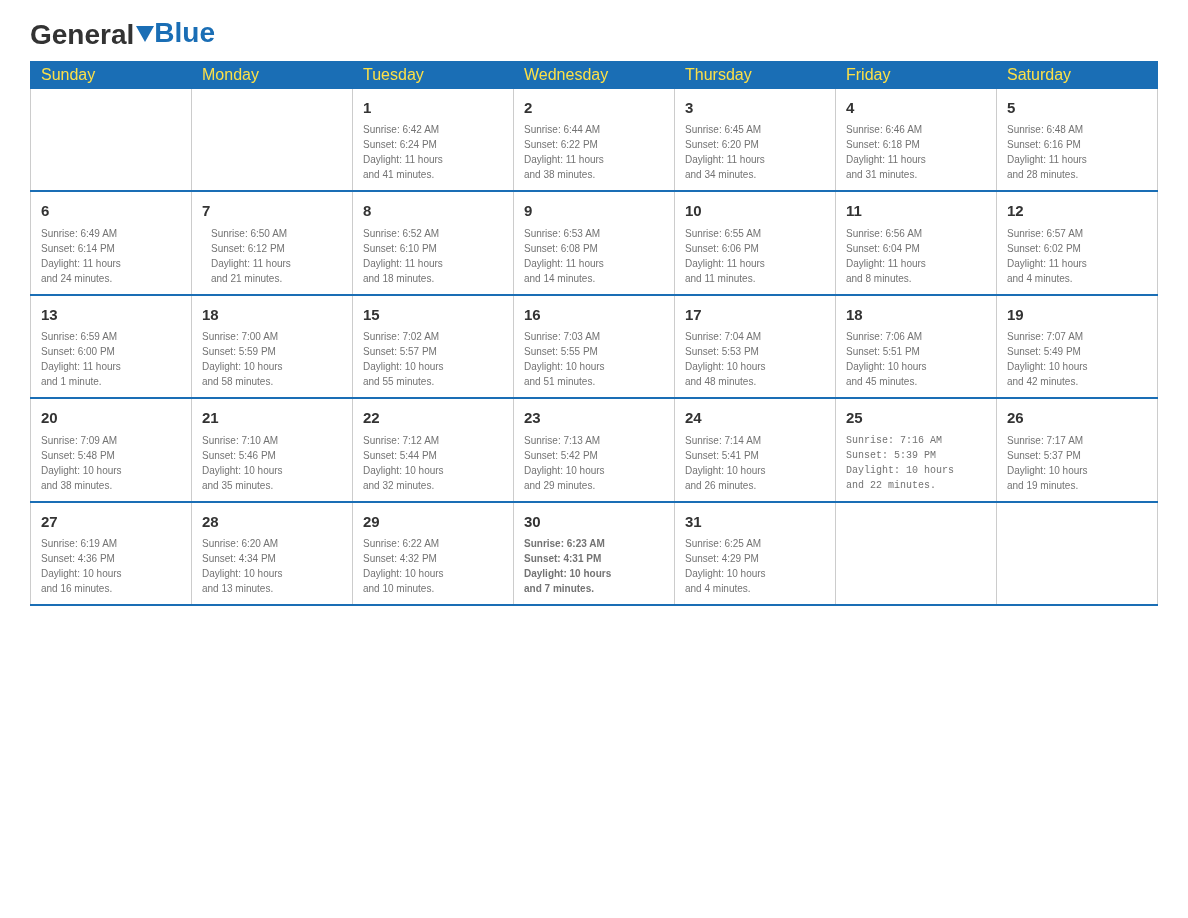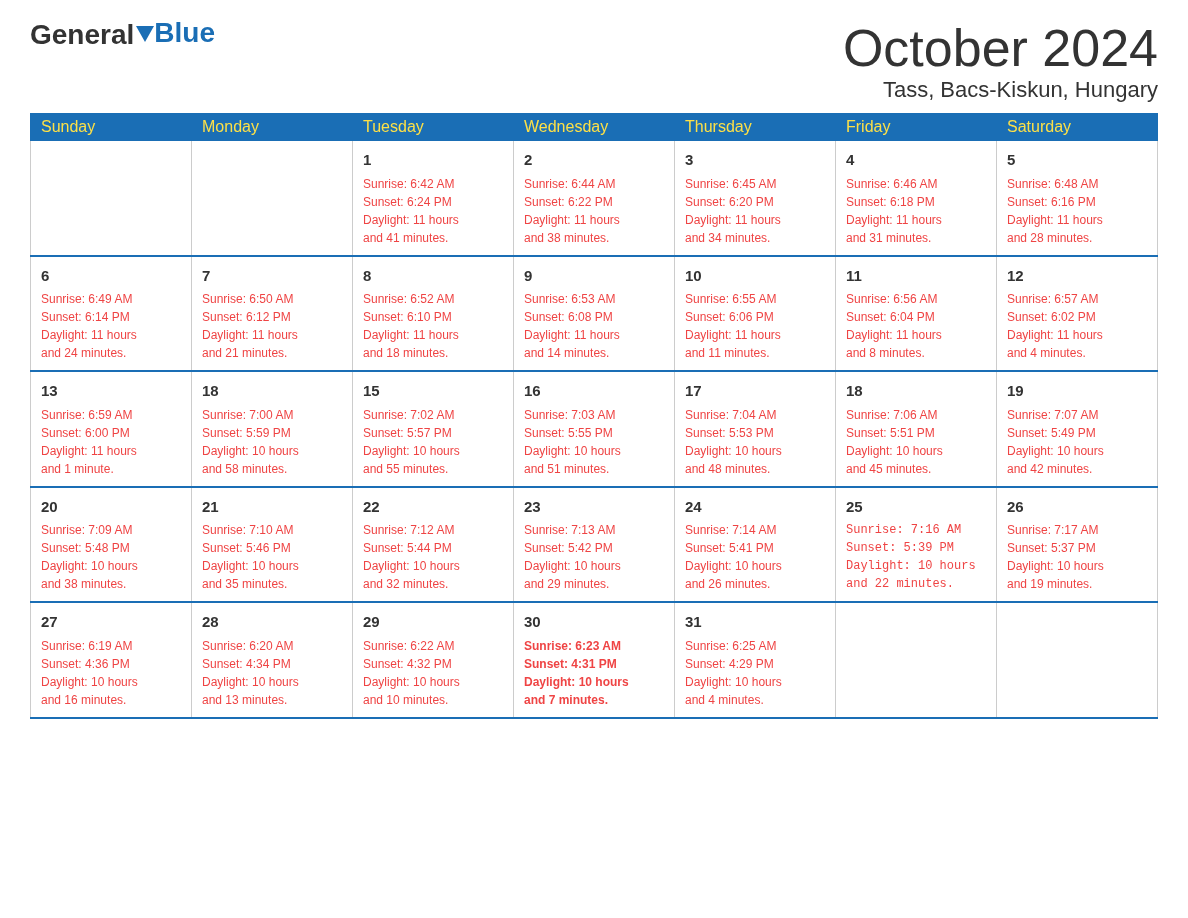--- a/index.html
+++ b/index.html
@@ -60,22 +60,22 @@
       line-height: 1.5;
     }
     .calendar tbody tr td .day-num {
       font-size: 15px;
       font-weight: bold;
       color: #333;
       display: block;
       margin-bottom: 3px;
     }
     .calendar tbody tr td .day-info {
-      color: #ef4444;
-      font-size: 12px;
+      color: #737373;
+      font-size: 10px;
     }
     .calendar tbody tr td.empty {
       background: #fff;
     }
     .calendar tbody tr {
       border-bottom: 2px solid #1a6eb5;
     }
     .logo-row {
       display: flex;
       flex-direction: row;
@@ -93,24 +93,20 @@
   <div class="logo">
     <div class="logo-row">
       <div class="logo-text">
         <span style="font-size:28px;font-weight:bold;color:#333;">
           General<span style="display:inline-block;width:0;height:0;border-left:9px solid transparent;border-right:9px solid transparent;border-top:16px solid #1a6eb5;margin-left:2px;vertical-align:middle;margin-top:-6px;"></span>
         </span>
         <span style="font-size:28px;font-weight:bold;color:#1a6eb5;margin-top:-2px;">Blue</span>
       </div>
     </div>
   </div>
-  <div class="title-block">
-    <h1>October 2024</h1>
-    <h2>Tass, Bacs-Kiskun, Hungary</h2>
-  </div>
 </div>
 
 <table class="calendar">
   <thead>
     <tr>
     <th>Sunday</th>
         <th>Monday</th>
         <th>Tuesday</th>
         <th>Wednesday</th>
         <th>Thursday</th>
@@ -161,21 +157,21 @@
       <tr>
         <td>
           <span class="day-num">6</span>
           <div class="day-info" style="white-space: pre-line;">Sunrise: 6:49 AM
 Sunset: 6:14 PM
 Daylight: 11 hours
 and 24 minutes.</div>
         </td>
         <td>
           <span class="day-num">7</span>
-          <div class="day-info" style="white-space: pre-line;">Sunrise: 6:50 AM
+          <div class="day-info" style="white-space: pre-line; margin-left: 9px;">Sunrise: 6:50 AM
 Sunset: 6:12 PM
 Daylight: 11 hours
 and 21 minutes.</div>
         </td>
         <td>
           <span class="day-num">8</span>
           <div class="day-info" style="white-space: pre-line;">Sunrise: 6:52 AM
 Sunset: 6:10 PM
 Daylight: 11 hours
 and 18 minutes.</div>

